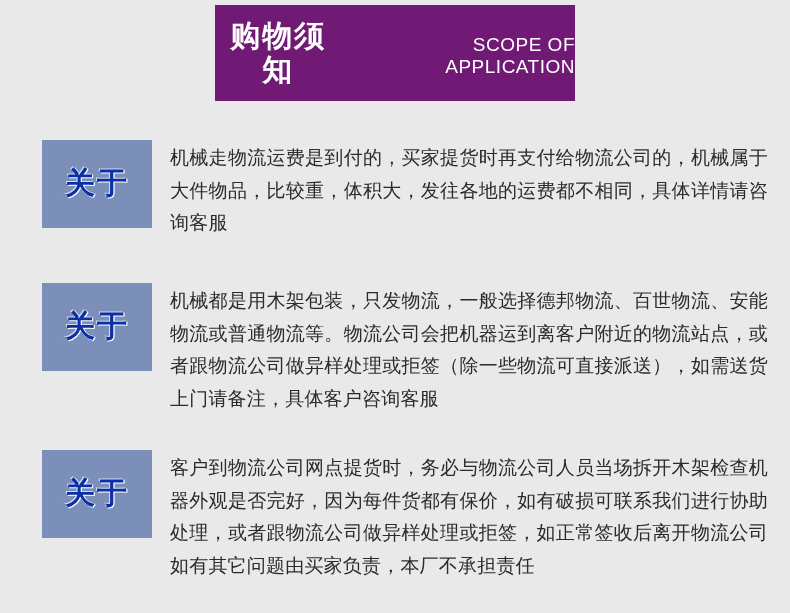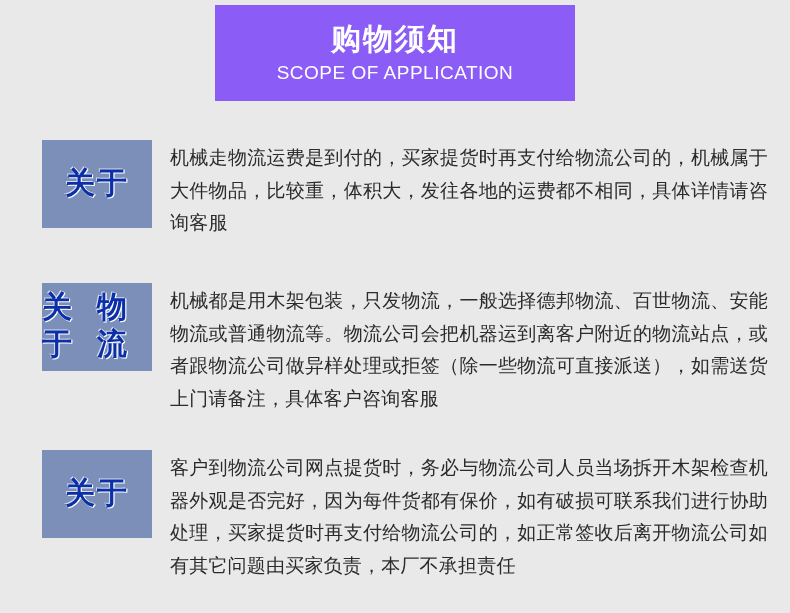--- a/index.html
+++ b/index.html
@@ -20,40 +20,40 @@
     background: #e9e9e9;
   }
 
   
   .banner {
     position: absolute;
     left: 215px;
     top: 5px;
     width: 360px;
     height: 96px;
-    background: #8b5cf6;
+    background: #701a75;
     display: flex;
-    flex-direction: column;
+    flex-direction: row;
     align-items: center;
     justify-content: center;
   }
   .banner-title {
     color: #ffffff;
     font-size: 30px;
     font-weight: bold;
     letter-spacing: 2px;
     line-height: 1.15;
     text-align: center;
   }
   .banner-sub {
     color: #ffffff;
     font-size: 19px;
     letter-spacing: 0.5px;
     margin-top: 6px;
-    text-align: left;
+    text-align: right;
   }
 
   
   .section {
     position: absolute;
     left: 0;
     width: 790px;
     display: flex;
     align-items: flex-start;
   }
@@ -112,25 +112,24 @@
   <div class="section" id="section-0">
     <div class="tag">
       <div class="tag-line">关于</div>
     </div>
     <div class="body-text">机械走物流运费是到付的，买家提货时再支付给物流公司的，机械属于大件物品，比较重，体积大，发往各地的运费都不相同，具体详情请咨询客服</div>
   </div>
 
   <div class="section" id="section-1">
     <div class="tag">
       <div class="tag-line">关于</div>
-      <div class="tag-line">物流</div>
     </div>
     <div class="body-text">机械都是用木架包装，只发物流，一般选择德邦物流、百世物流、安能物流或普通物流等。物流公司会把机器运到离客户附近的物流站点，或者跟物流公司做异样处理或拒签（除一些物流可直接派送），如需送货上门请备注，具体客户咨询客服</div>
   </div>
 
   <div class="section" id="section-2">
     <div class="tag">
       <div class="tag-line">关于</div>
     </div>
-    <div class="body-text">客户到物流公司网点提货时，务必与物流公司人员当场拆开木架检查机器外观是否完好，因为每件货都有保价，如有破损可联系我们进行协助处理，买家提货时再支付给物流公司的，如正常签收后离开物流公司如有其它问题由买家负责，本厂不承担责任</div>
+    <div class="body-text">客户到物流公司网点提货时，务必与物流公司人员当场拆开木架检查机器外观是否完好，因为每件货都有保价，如有破损可联系我们进行协助处理，或者跟物流公司做异样处理或拒签，如正常签收后离开物流公司如有其它问题由买家负责，本厂不承担责任</div>
   </div>
 
 </div>
 
 </body></html>

